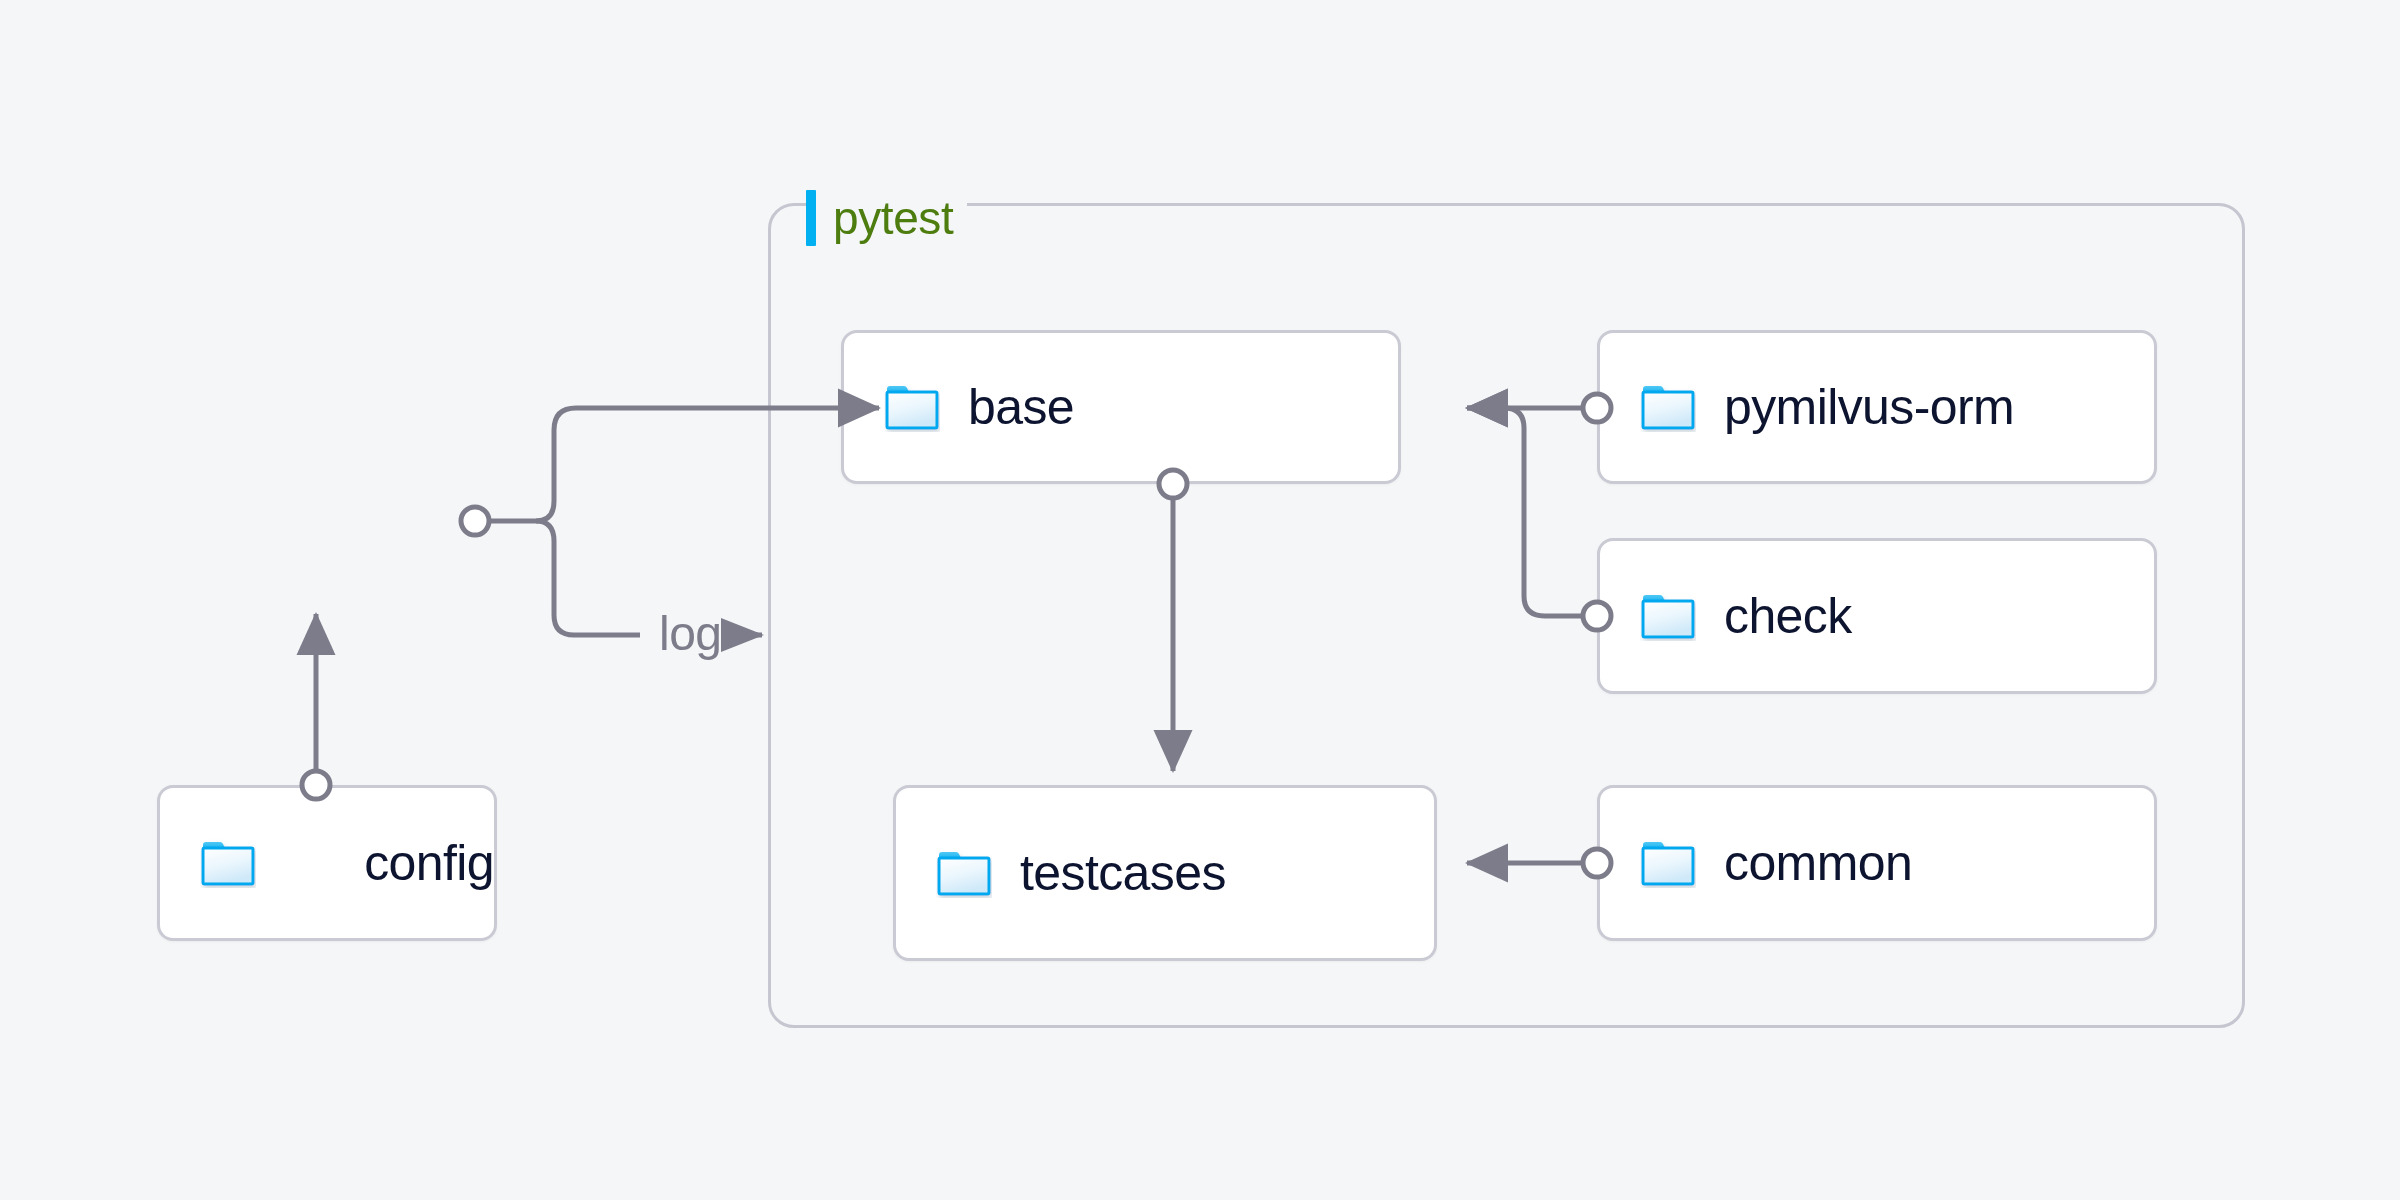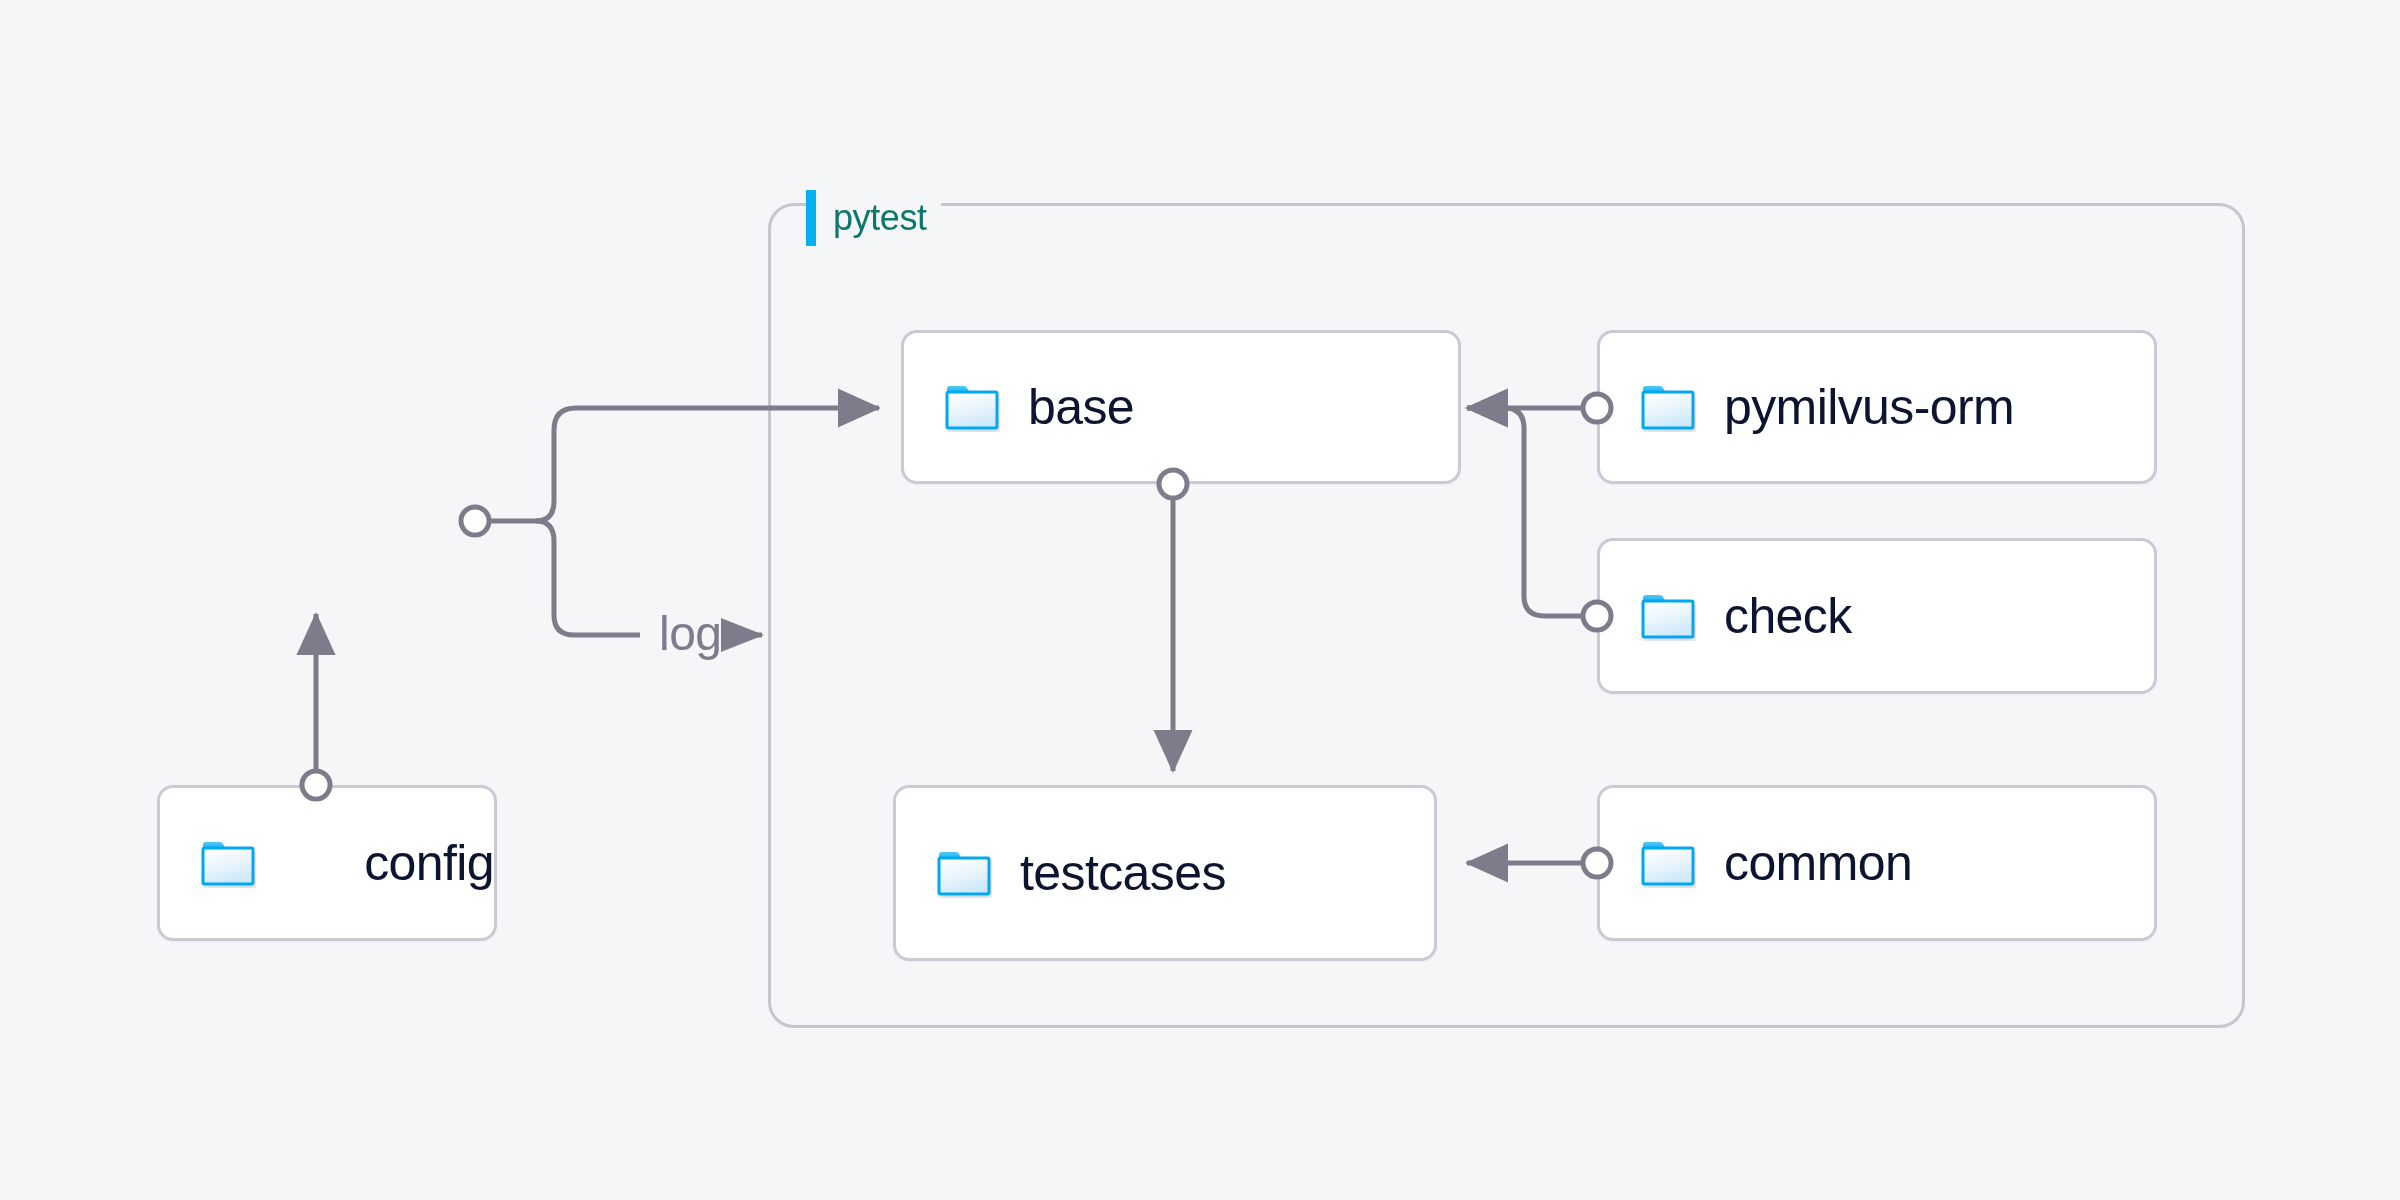--- a/index.html
+++ b/index.html
@@ -30,22 +30,22 @@
     padding:0 14px 0 0;
     z-index:6;
   }
   .group-bar{
     width:10px;height:56px;
     background:#00b0f0;
     border-radius:1px;
     display:block;
   }
   .group-title{
-    font-size:36px;
-    color:#0f766e;
+    font-size:46px;
+    color:#4d7c0f;
     letter-spacing:-0.4px;
     line-height:1;
     white-space:nowrap;
   }
 
   
   .node{
     position:absolute;
     background:#ffffff;
     border:3px solid #c9cad3;
@@ -62,21 +62,21 @@
     font-size:50px;
     color:#0d1430;
     letter-spacing:-0.6px;
     line-height:1;
     white-space:nowrap;
   }
   .node .folder{flex:0 0 auto;}
 
   #node-utils       {left:157px;top:444px;width:318px;height:154px;}
   #node-config      {left:157px;top:785px;width:340px;height:156px;justify-content:space-between;}
-  #node-base        {left:901px;top:330px;width:560px;height:154px;}
+  #node-base        {left:841px;top:330px;width:560px;height:154px;}
   #node-testcases   {left:893px;top:785px;width:544px;height:176px;}
   #node-pymilvus-orm{left:1597px;top:330px;width:560px;height:154px;}
   #node-check       {left:1597px;top:538px;width:560px;height:156px;}
   #node-common      {left:1597px;top:785px;width:560px;height:156px;}
 
   
   .folder{width:56px;height:50px;display:block;}
 
   
   #edges{position:absolute;left:0;top:0;width:2400px;height:1200px;z-index:5;overflow:visible;}

